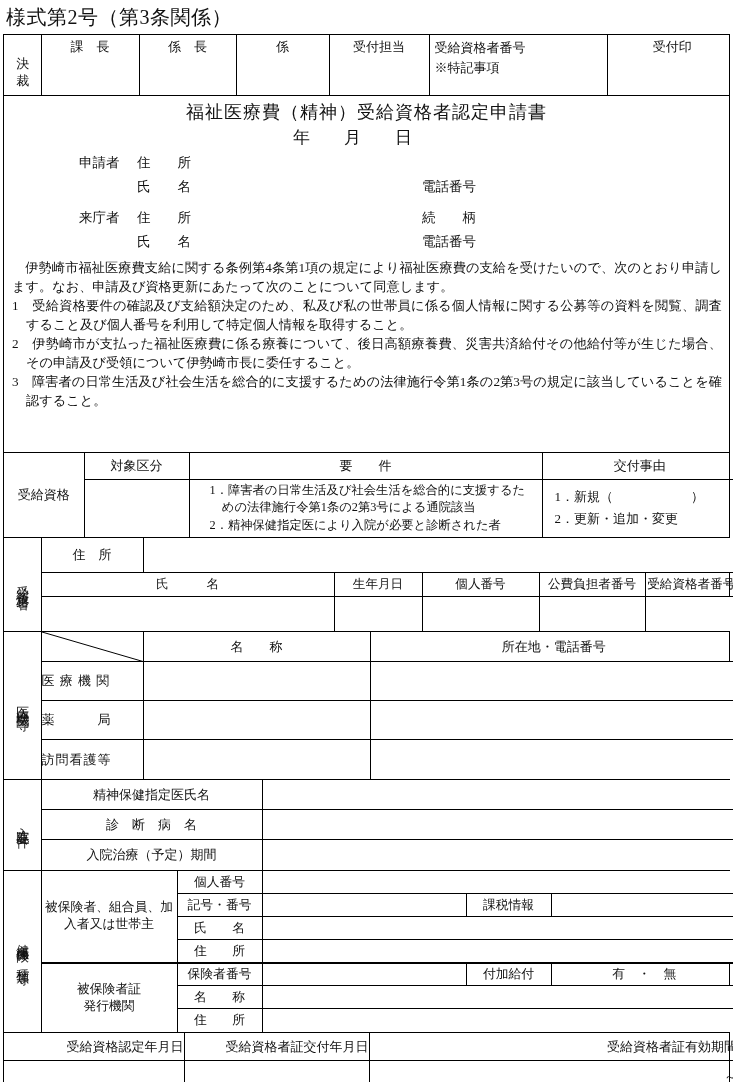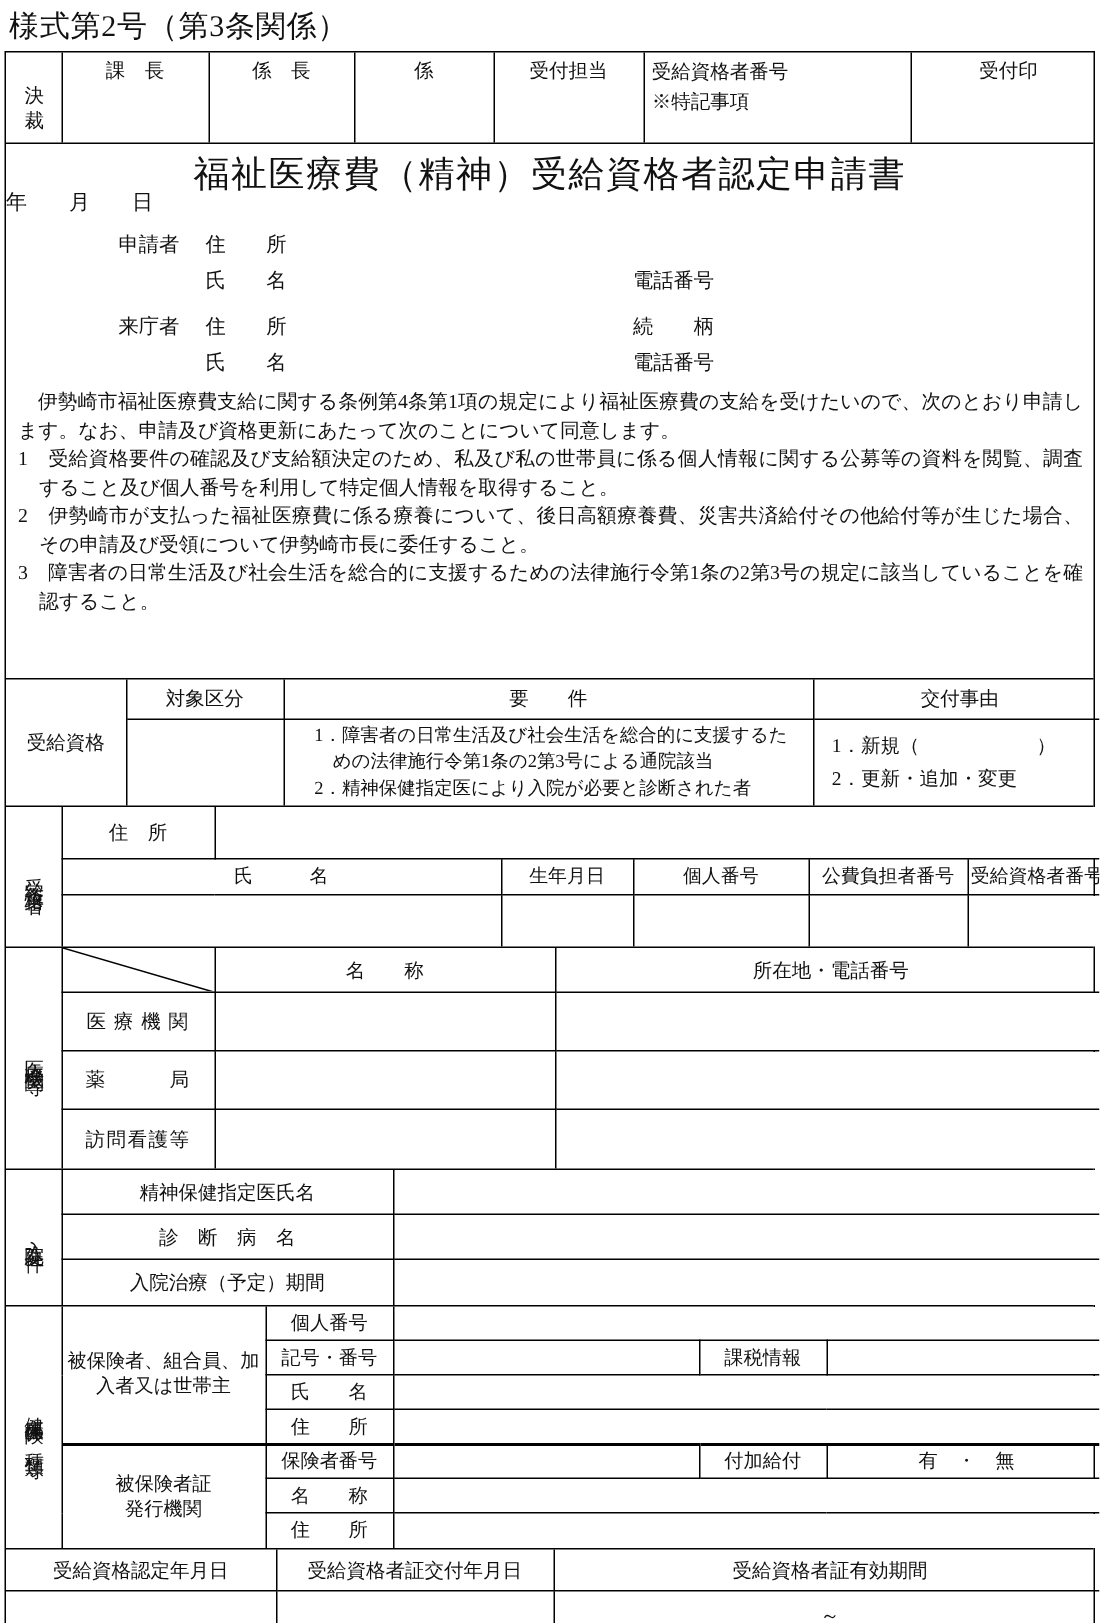--- a/index.html
+++ b/index.html
@@ -27,22 +27,22 @@
   }
   .vlabel.spread { letter-spacing: 17px; }
 
   
   .approval td { vertical-align: top; text-align: center; padding-top: 3px; height: 60px; }
   .approval td.note-cell { text-align: left; padding-left: 5px; white-space: pre-line; line-height: 1.5; }
   .approval td.vcell { vertical-align: middle; padding-top: 0; }
 
   
   .midblock { height: 357px; padding: 0; overflow: hidden; }
-  .doc-title { text-align: center; font-size: 24px; letter-spacing: 1px; padding-top: 4px; height: 30px; }
-  .date-line { text-align: left; padding-right: 28px; height: 26px; font-size: 14px; }
+  .doc-title { text-align: center; font-size: 18px; letter-spacing: 1px; padding-top: 4px; height: 30px; }
+  .date-line { text-align: center; padding-right: 28px; height: 26px; font-size: 17px; }
   .addressee { padding-left: 33px; height: 27px; font-size: 13.5px; }
   .prow { position: relative; height: 24px; font-size: 13.5px; }
   .prow span { position: absolute; top: 2px; white-space: pre; }
   .p-label { left: 75px; font-family: Liberation Serif, serif; }
   .p-field { left: 133px; }
   .p-right { left: 418px; }
   .gap8 { height: 7px; }
   .declaration { padding: 3px 7px 0 8px; font-size: 13.2px; line-height: 19px; text-align: justify; }
   .decl-item { padding-left: 14px; text-indent: -14px; text-align: justify; }
 
@@ -59,34 +59,34 @@
   
   .benef td { text-align: center; vertical-align: middle; }
   .benef .r1 td { height: 35px; }
   .benef .r2 td { height: 24px; font-size: 12.6px; }
   .benef .r3 td { height: 34px; }
 
   
   .med td { text-align: center; vertical-align: middle; }
   .med .hr td { height: 30px; }
   .med .dr td { height: 39px; }
-  .med td.rowlab { text-align: center; letter-spacing: 1px; }
+  .med td.rowlab { text-align: left; letter-spacing: 1px; }
   td.diag { position: relative; }
   td.diag svg { position: absolute; inset: 0; width: 100%; height: 100%; display: block; }
 
   
   .hosp td { text-align: center; vertical-align: middle; height: 30px; }
 
   
   .ins td { text-align: center; vertical-align: middle; height: 23px; font-size: 12.8px; }
   .ins td.grp { font-size: 12.8px; line-height: 1.35; padding: 0 3px; white-space: pre-line; }
   .ins tr.thick td { border-top: 2px solid #000; }
 
   
-  .foot td { text-align: center; vertical-align: middle; }
+  .foot td { text-align: right; vertical-align: middle; }
   .foot .hr td { height: 28px; }
   .foot .dr td { height: 31px; }
 
   .blank { background: #fff; }
 </style>
 </head>
 <body>
 
 <div class="page">
 

